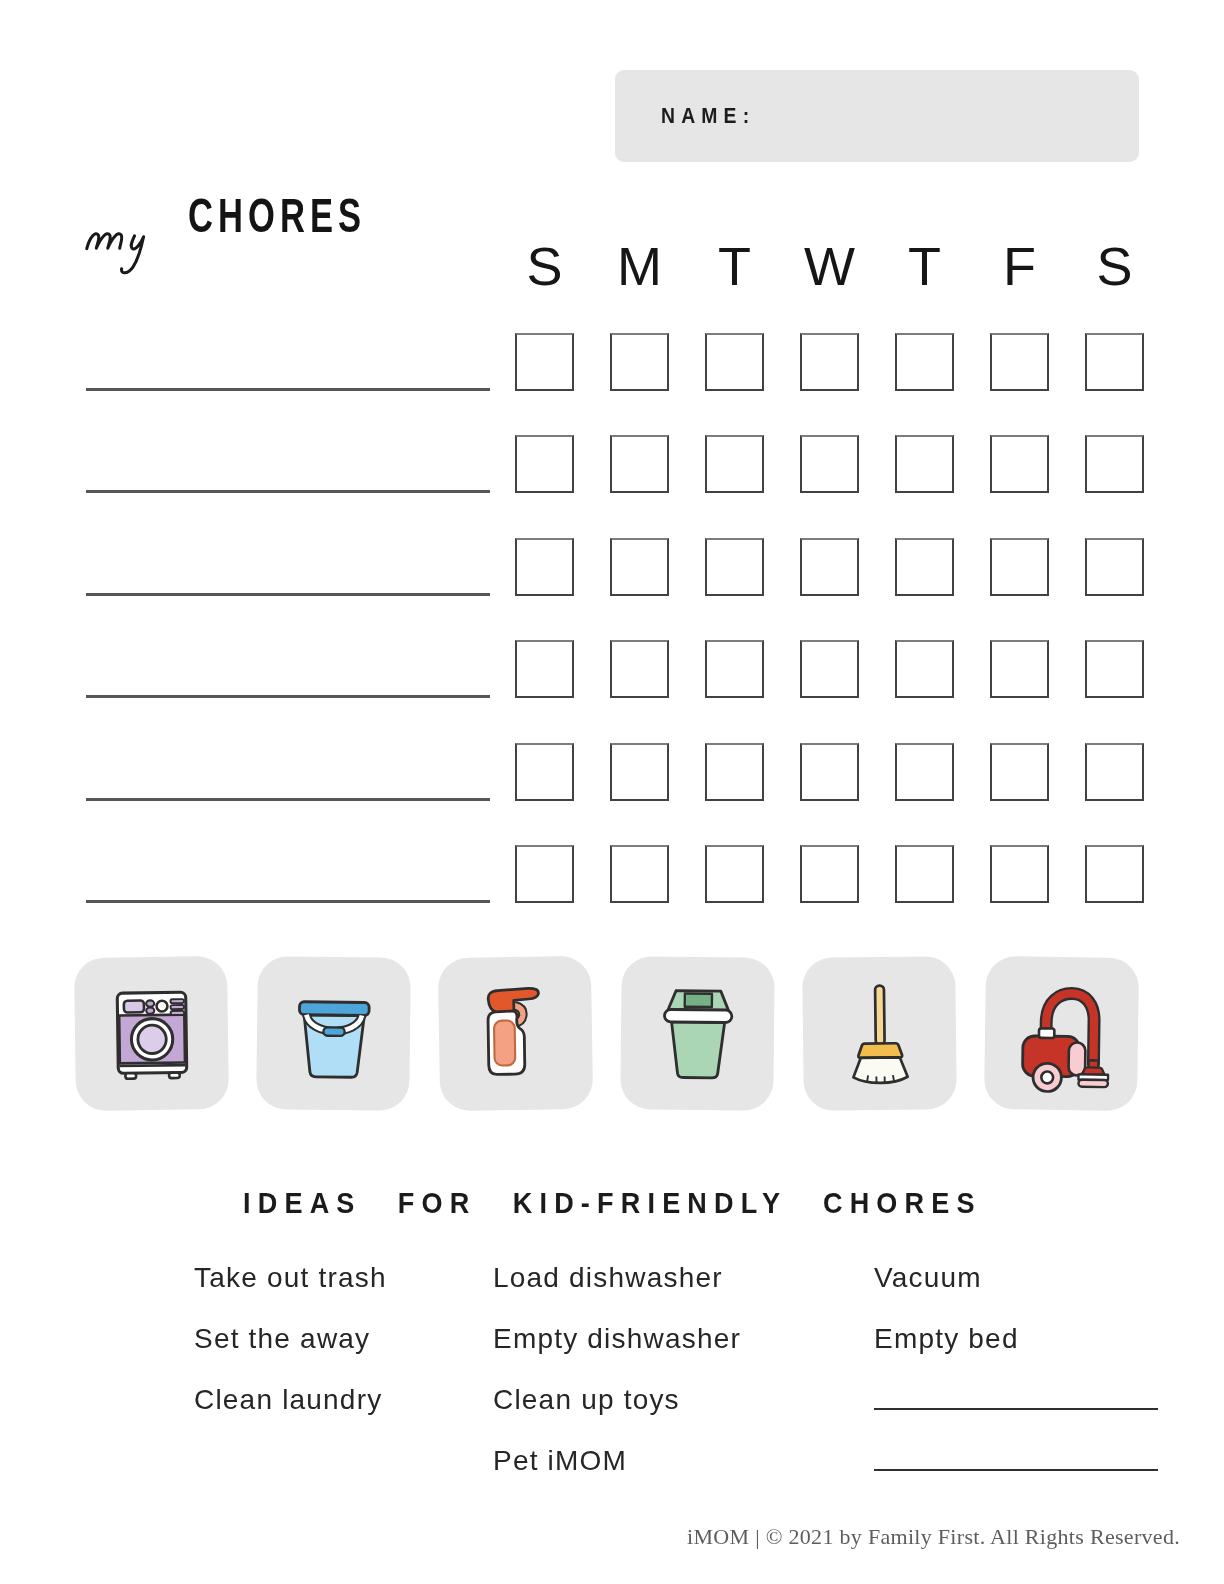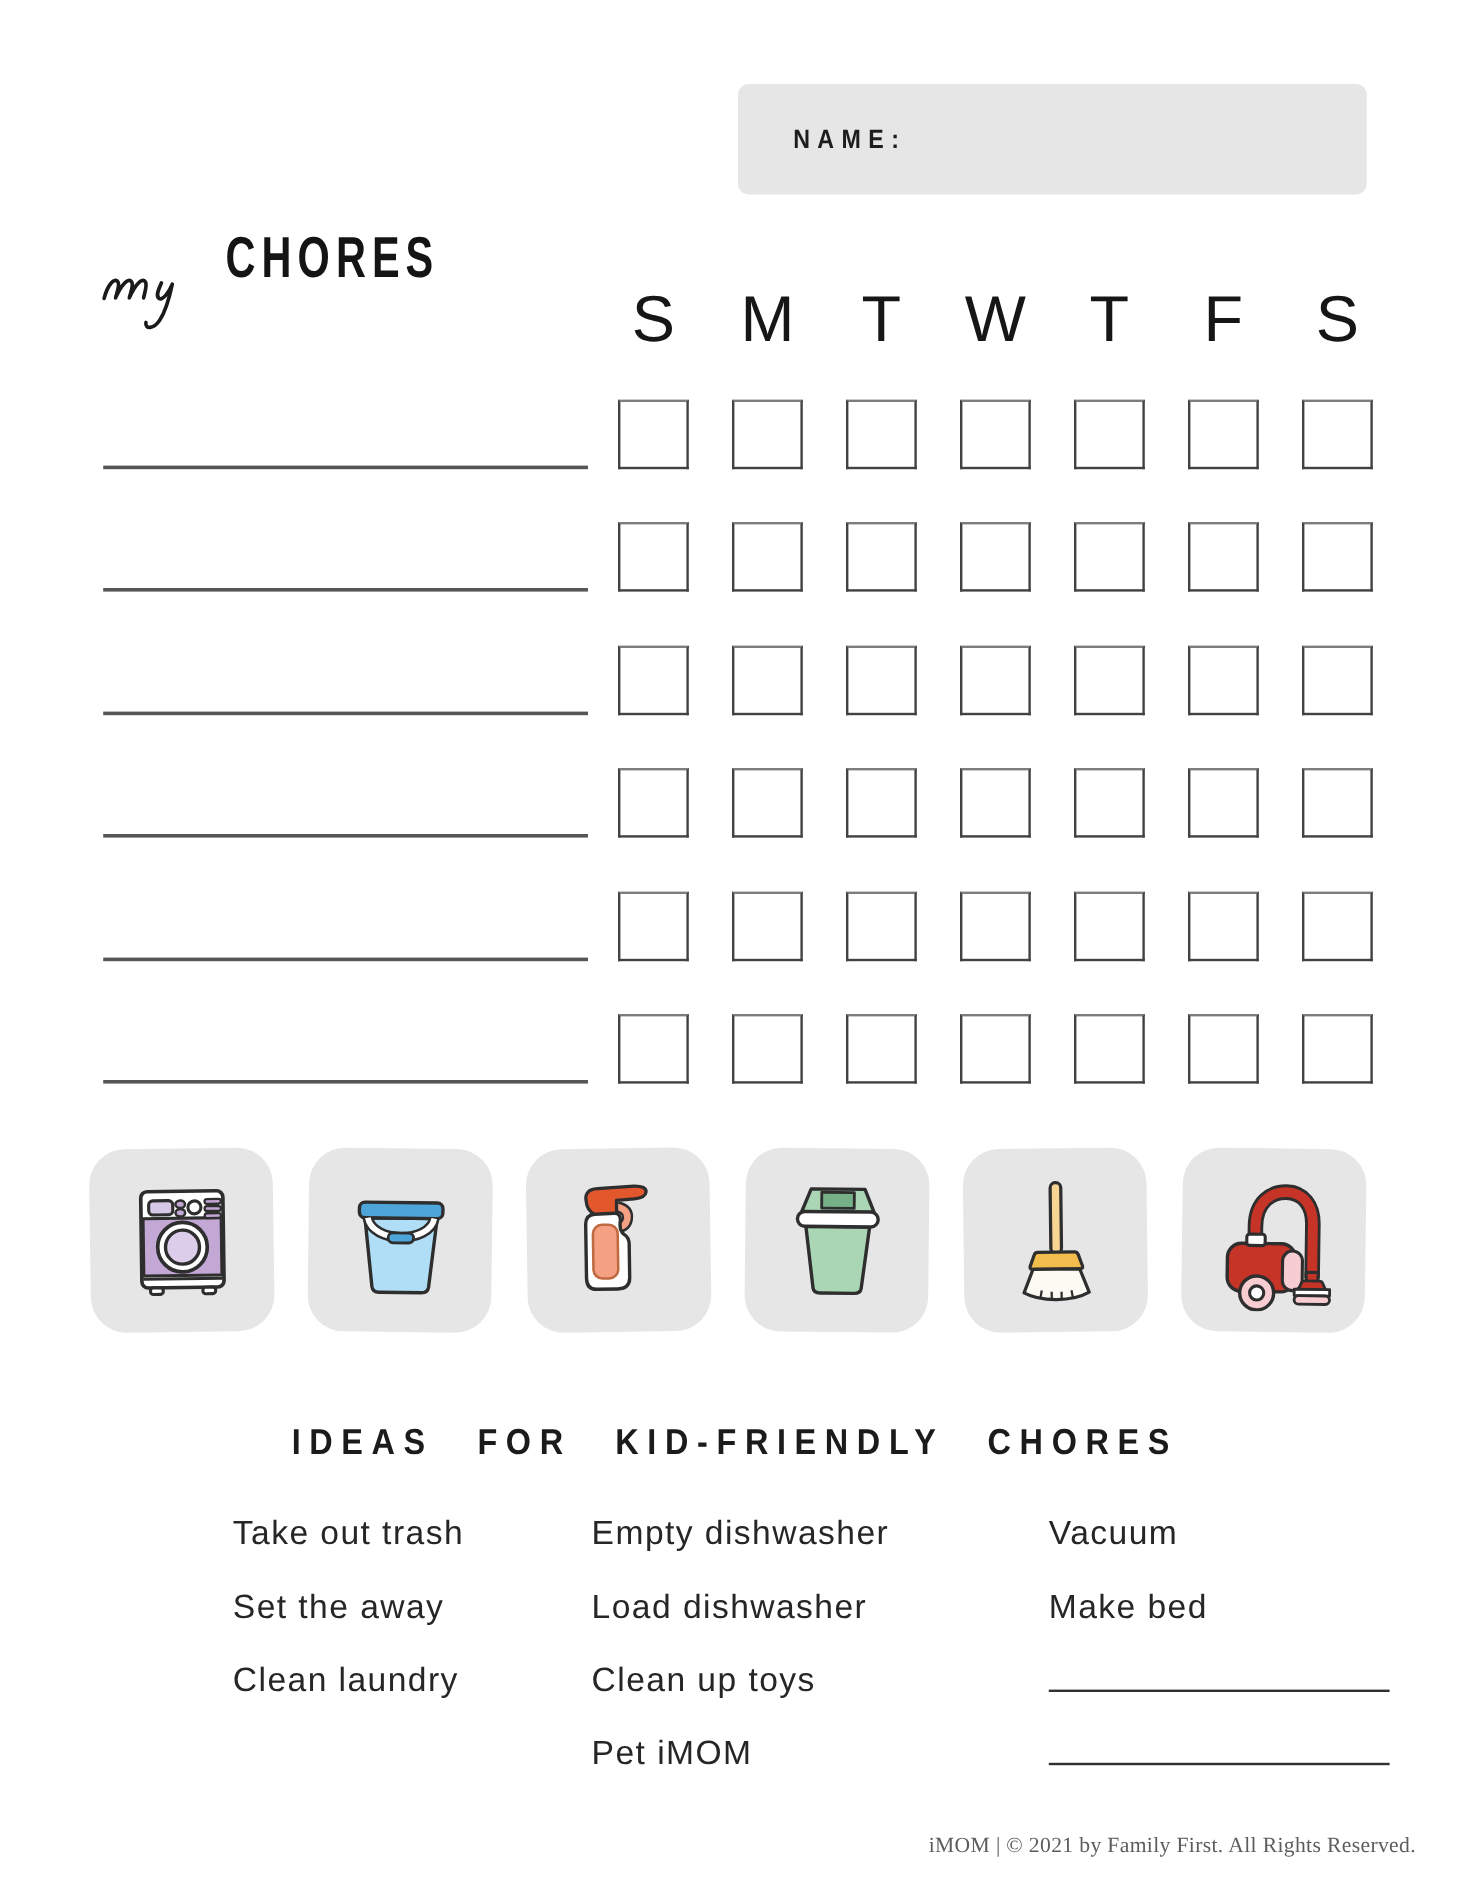--- a/index.html
+++ b/index.html
@@ -38,21 +38,21 @@
   .ideas-heading span{display:inline-block;font-size:30px;line-height:34px;font-weight:700;
                       letter-spacing:8px;word-spacing:24px;color:#1b1b1b;
                       transform:scaleX(.9);transform-origin:center;}
   .ideas-col{position:absolute;top:1261px;margin-left:12px;}
   .ideas-row{height:61px;font-size:28px;line-height:34px;font-weight:400;letter-spacing:1.2px;
              color:#262626;white-space:nowrap;}
   .idea-blank{width:284px;height:25px;border-bottom:2.6px solid #303030;}
 
   
   .footer{position:absolute;right:44px;top:1526px;font-family:"Liberation Serif",serif;
-          font-size:18px;line-height:22px;color:#5d5d5d;letter-spacing:.3px;}
+          font-size:22px;line-height:22px;color:#5d5d5d;letter-spacing:.3px;}
 </style>
 </head>
 <body>
 
 <div id="page">
 
   <div class="name-box">
     <span class="name-label">NAME:</span>
   </div>
 
@@ -211,28 +211,28 @@
     <div class="checkbox" style="left: 800px; top: 845px;"></div>
     <div class="checkbox" style="left: 895px; top: 845px;"></div>
     <div class="checkbox" style="left: 990px; top: 845px;"></div>
     <div class="checkbox" style="left: 1085px; top: 845px;"></div>
     <div class="ideas-col" style="left: 182px;">
       <div class="ideas-row">Take out trash</div>
       <div class="ideas-row">Set the away</div>
       <div class="ideas-row">Clean laundry</div>
     </div>
     <div class="ideas-col" style="left: 481px;">
+      <div class="ideas-row">Load dishwasher</div>
       <div class="ideas-row">Empty dishwasher</div>
-      <div class="ideas-row">Load dishwasher</div>
       <div class="ideas-row">Clean up toys</div>
       <div class="ideas-row">Pet iMOM</div>
     </div>
     <div class="ideas-col" style="left: 862px;">
       <div class="ideas-row">Vacuum</div>
-      <div class="ideas-row">Make bed</div>
+      <div class="ideas-row">Empty bed</div>
       <div class="ideas-row">
         <div class="idea-blank"></div>
       </div>
       <div class="ideas-row">
         <div class="idea-blank"></div>
       </div>
     </div>
   </div>
 
 </body></html>

